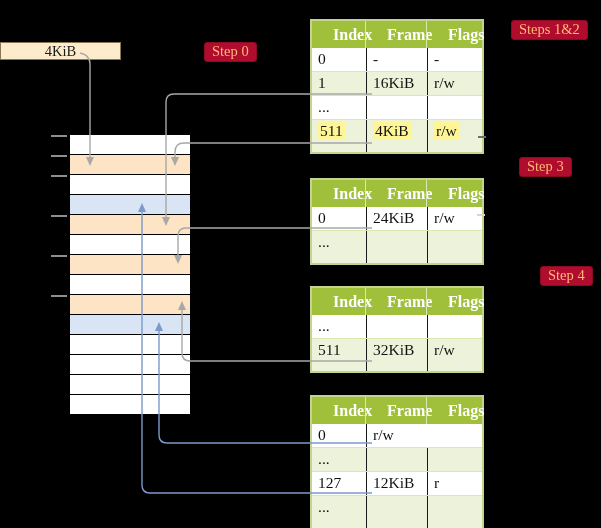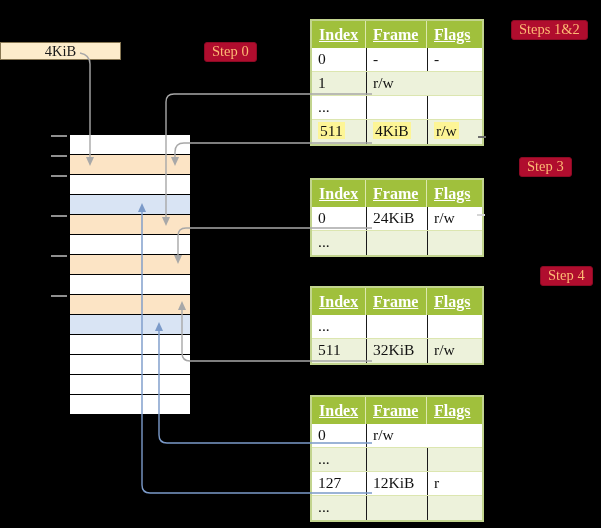--- a/index.html
+++ b/index.html
@@ -13,26 +13,26 @@
   .badge{position:absolute;height:16px;padding:1px 7px 1px 7px;border-radius:3px;
          background:#b00d2e;border:1px solid #8c0a24;color:#fdba74;
          font-size:14.5px;line-height:15px;white-space:nowrap;}
   
   .memcol{position:absolute;left:70px;top:135px;width:120px;height:280px;background:#000;}
   .mem-row{position:absolute;left:0;width:120px;height:19px;}
   .tick{position:absolute;width:16px;height:2px;}
   
   .ptable{position:absolute;width:170px;border:2px solid #c2d48e;background:#fff;}
   .thead{display:grid;grid-template-columns:54px 61px 53px;height:27px;background:#a0c03c;}
-  .th{color:#fff;font-weight:bold;font-size:16px;line-height:27px;padding-left:7px;
-      border-left:1px solid #dce8ae;margin-left:-1px;box-sizing:border-box;text-decoration:underline;}
+  .th{color:#fff;font-weight:bold;font-size:16px;line-height:27px;padding-left:21px;
+      border-left:1px solid #dce8ae;margin-left:-1px;box-sizing:border-box;}
   .th:first-child{border-left:none;margin-left:0;}
   .tr{display:grid;grid-template-columns:54px 61px 53px;height:23px;
       border-bottom:1px solid #dce6b0;}
-  .tr:last-child{border-bottom:none;height:24px;}
+  .tr:last-child{border-bottom:none;height:32px;}
   .td{font-size:15.5px;line-height:22px;color:#111;padding-left:6px;
       border-left:1px solid #1a1a1a;box-sizing:border-box;overflow:hidden;}
   .td:first-child{border-left:none;}
   .tr.alt{background:#edf2db;}
   .td span.hl{background:#fdf596;padding:0 2px;}
   
   .overlay{position:absolute;left:0;top:0;z-index:6;pointer-events:none;}
 </style>
 </head>
 <body>
@@ -79,20 +79,21 @@
       <div class="th">Frame</div>
       <div class="th">Flags</div>
     </div>
     <div class="tr">
       <div class="td"><span>0</span></div>
       <div class="td"><span>-</span></div>
       <div class="td"><span>-</span></div>
     </div>
     <div class="tr alt">
       <div class="td"><span>1</span></div>
+      <div class="td"><span>16KiB</span></div>
       <div class="td"><span>r/w</span></div>
     </div>
     <div class="tr">
       <div class="td"><span>...</span></div>
       <div class="td"><span></span></div>
       <div class="td"><span></span></div>
     </div>
     <div class="tr alt">
       <div class="td"><span class="hl">511</span></div>
       <div class="td"><span class="hl">4KiB</span></div>

